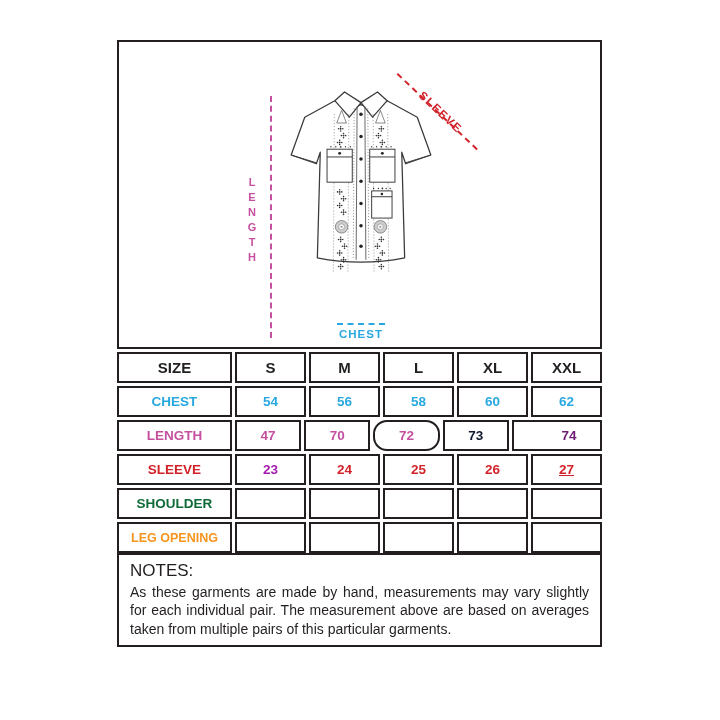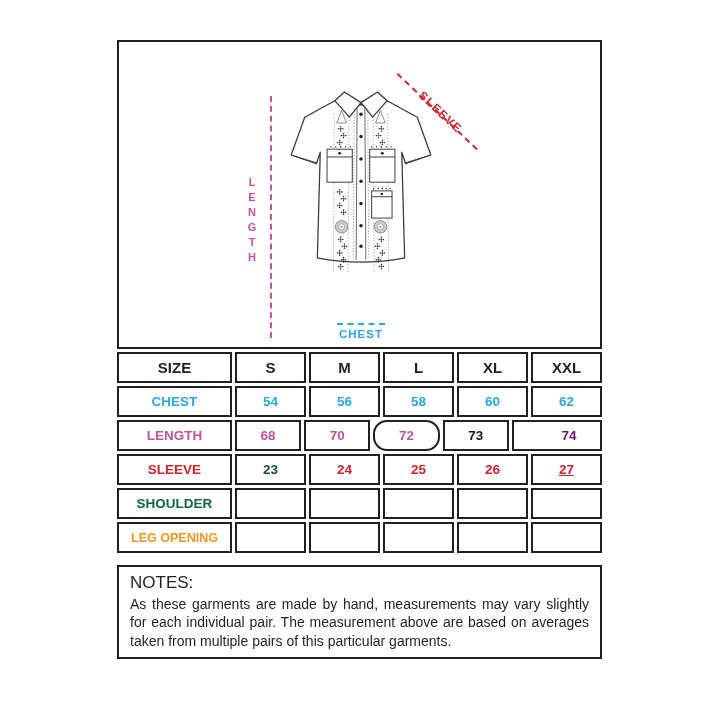--- a/index.html
+++ b/index.html
@@ -34,21 +34,21 @@
   
   .trow{display:flex;gap:3px;margin-top:3px;}
   .trow:first-of-type{margin-top:4px;}
   .cell{border:2px solid #231f20;background:#fff;box-sizing:border-box;height:31px;
     display:flex;align-items:center;justify-content:center;font-weight:bold;font-size:13.5px;}
   .cell.lab{width:115px;flex:none;}
   .cell.val{flex:1;}
   .thead .cell{font-size:15px;color:#231f20;}
 
   
-  .notes{margin-top:12px;height:94px;padding:6px 11px 8px 11px;}
+  .notes{margin-top:0;height:94px;padding:6px 11px 8px 11px;}
   .notes .nh{font-size:17px;margin:0 0 2px 0;font-weight:normal;}
   .notes .nb{font-size:14px;line-height:1.32;text-align:justify;margin:0;}
 </style>
 </head>
 <body>
 
 <div class="frame">
 
 
   <div class="box diagram">
@@ -281,30 +281,30 @@
     <div class="cell lab" style="color: rgb(41, 168, 224);">CHEST</div>
     <div class="cell val" style="color: rgb(41, 168, 224);">54</div>
     <div class="cell val" style="color: rgb(41, 168, 224);">56</div>
     <div class="cell val" style="color: rgb(41, 168, 224);">58</div>
     <div class="cell val" style="color: rgb(41, 168, 224);">60</div>
     <div class="cell val" style="color: rgb(41, 168, 224);">62</div>
   </div>
 
   <div class="trow">
     <div class="cell lab" style="color: rgb(196, 80, 159);">LENGTH</div>
-    <div class="cell val" style="color: rgb(196, 80, 159);">68</div>
+    <div class="cell val" style="color: rgb(196, 80, 159);">47</div>
     <div class="cell val" style="color: rgb(196, 80, 159);">70</div>
     <div class="cell val" style="color: rgb(196, 80, 159); border-radius: 14px;">72</div>
     <div class="cell val" style="color: #0f172a;">73</div>
     <div class="cell val" style="color: #701a75; padding-left: 24px;">74</div>
   </div>
 
   <div class="trow">
     <div class="cell lab" style="color: rgb(210, 35, 42);">SLEEVE</div>
-    <div class="cell val" style="color: #14532d;">23</div>
+    <div class="cell val" style="color: #a21caf;">23</div>
     <div class="cell val" style="color: rgb(210, 35, 42);">24</div>
     <div class="cell val" style="color: rgb(210, 35, 42);">25</div>
     <div class="cell val" style="color: rgb(210, 35, 42);">26</div>
     <div class="cell val" style="color: rgb(210, 35, 42); text-decoration: underline;">27</div>
   </div>
 
   <div class="trow">
     <div class="cell lab" style="color: rgb(14, 107, 55);">SHOULDER</div>
     <div class="cell val"></div>
     <div class="cell val"></div>

